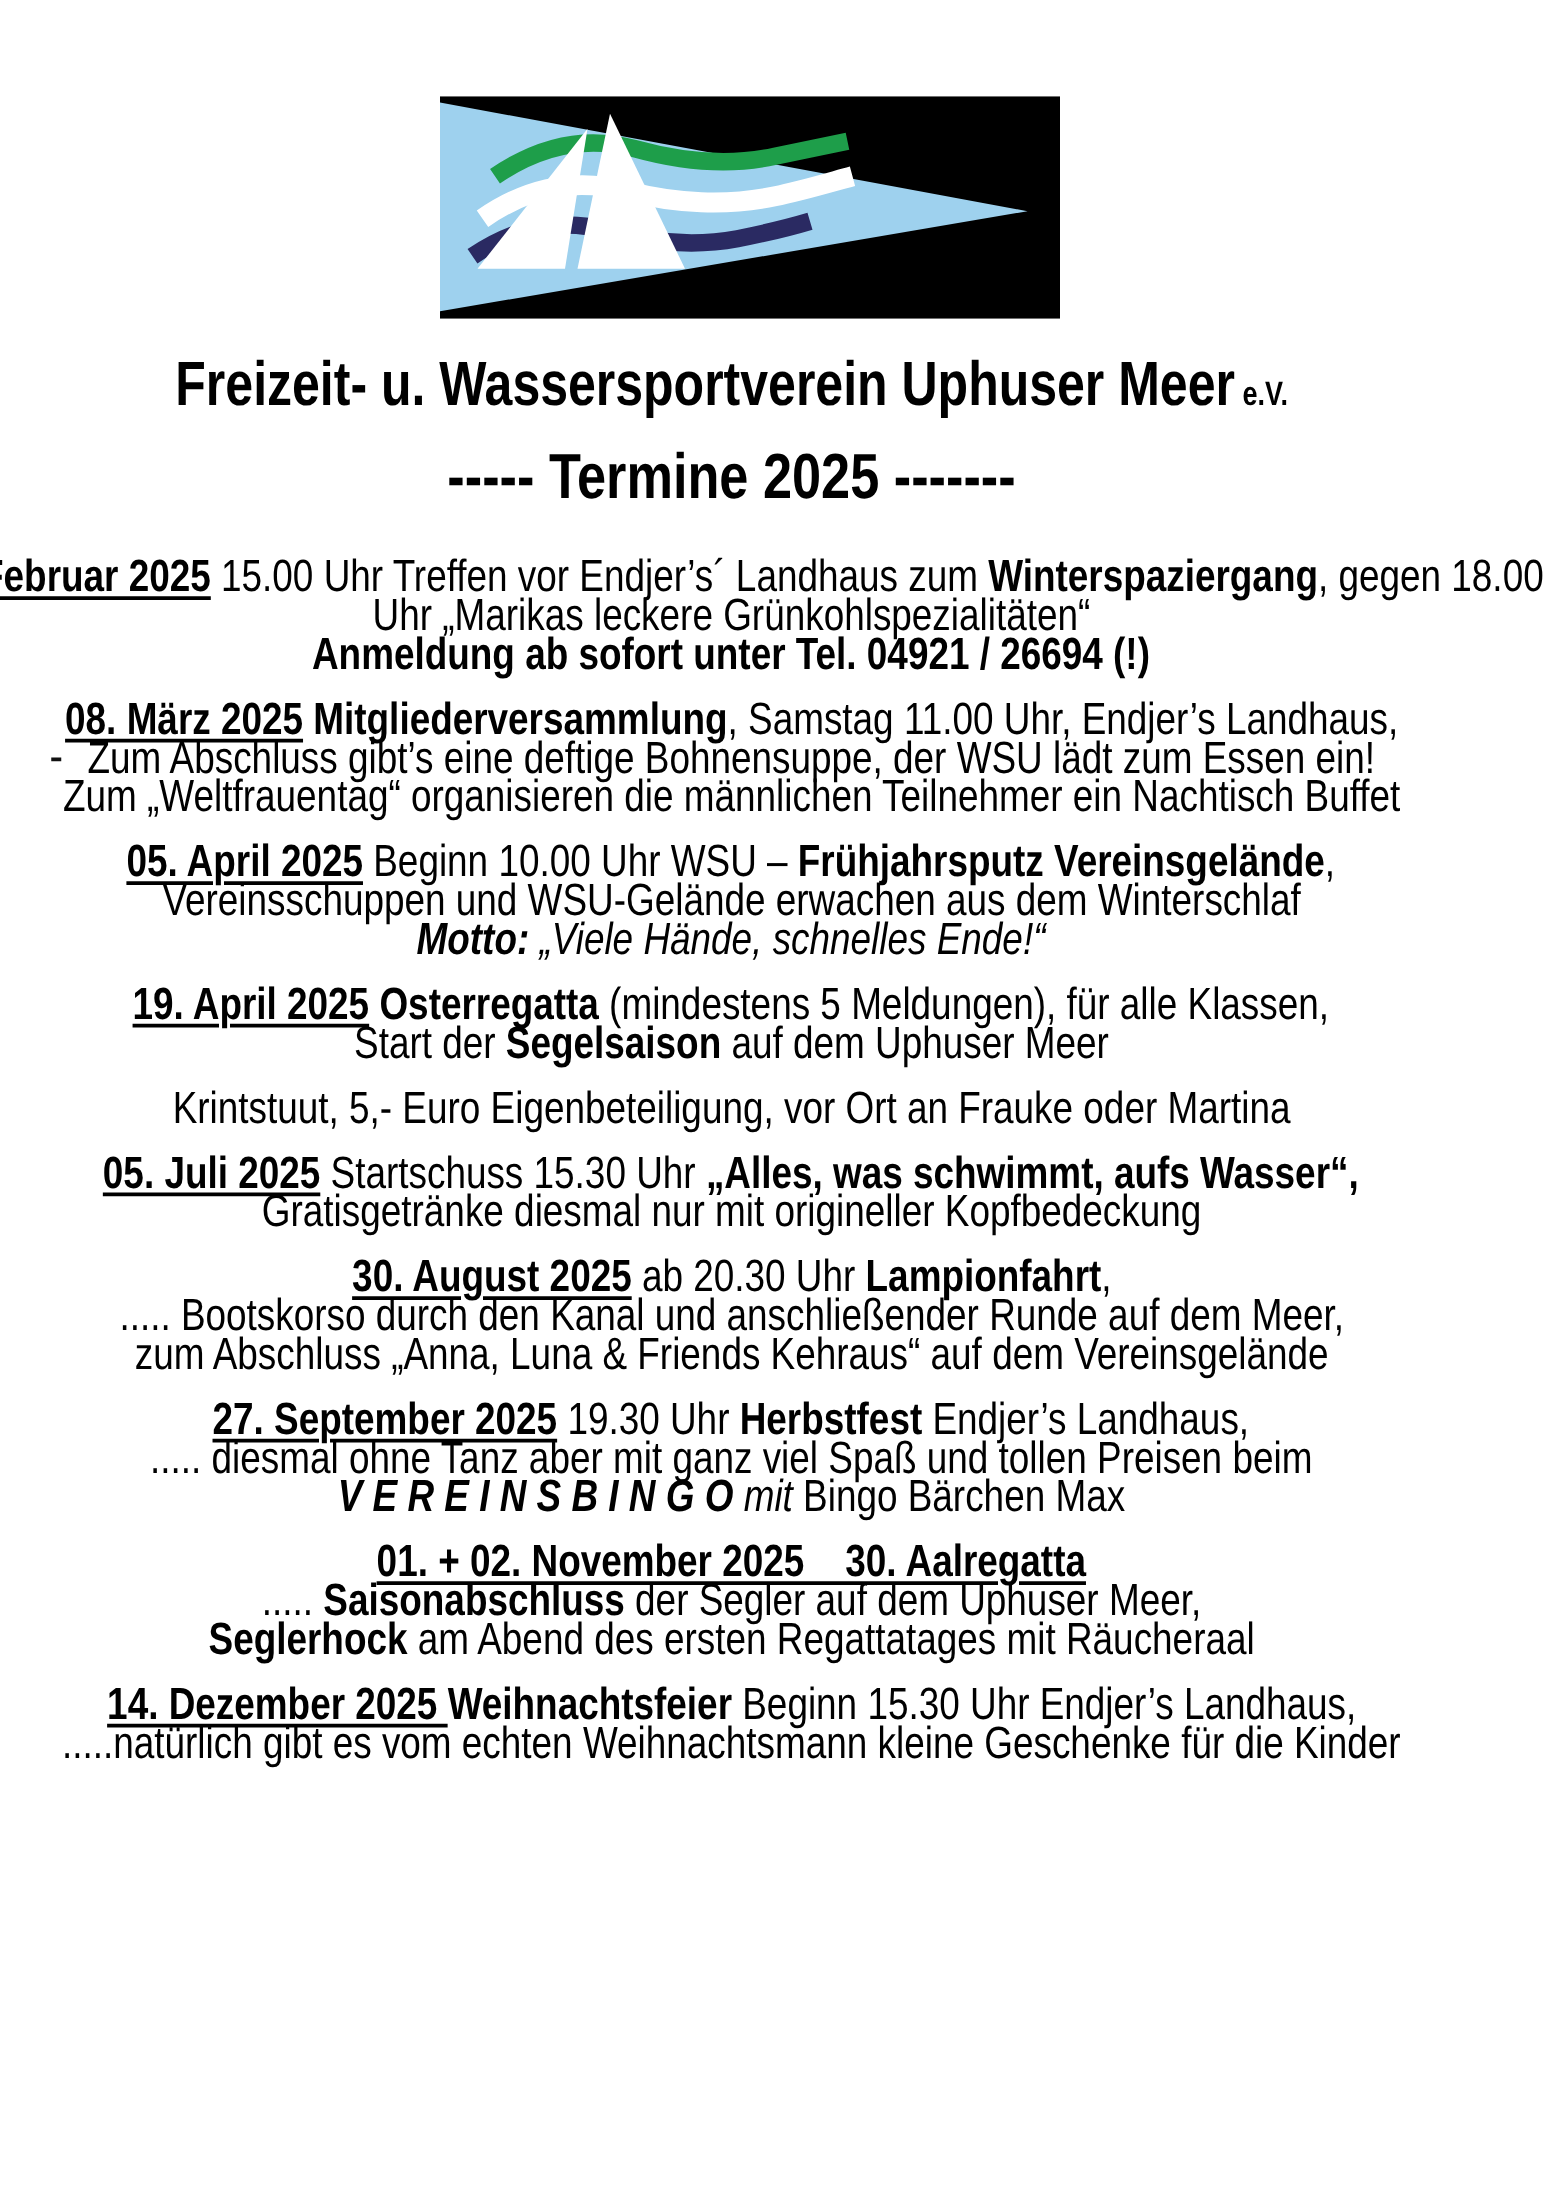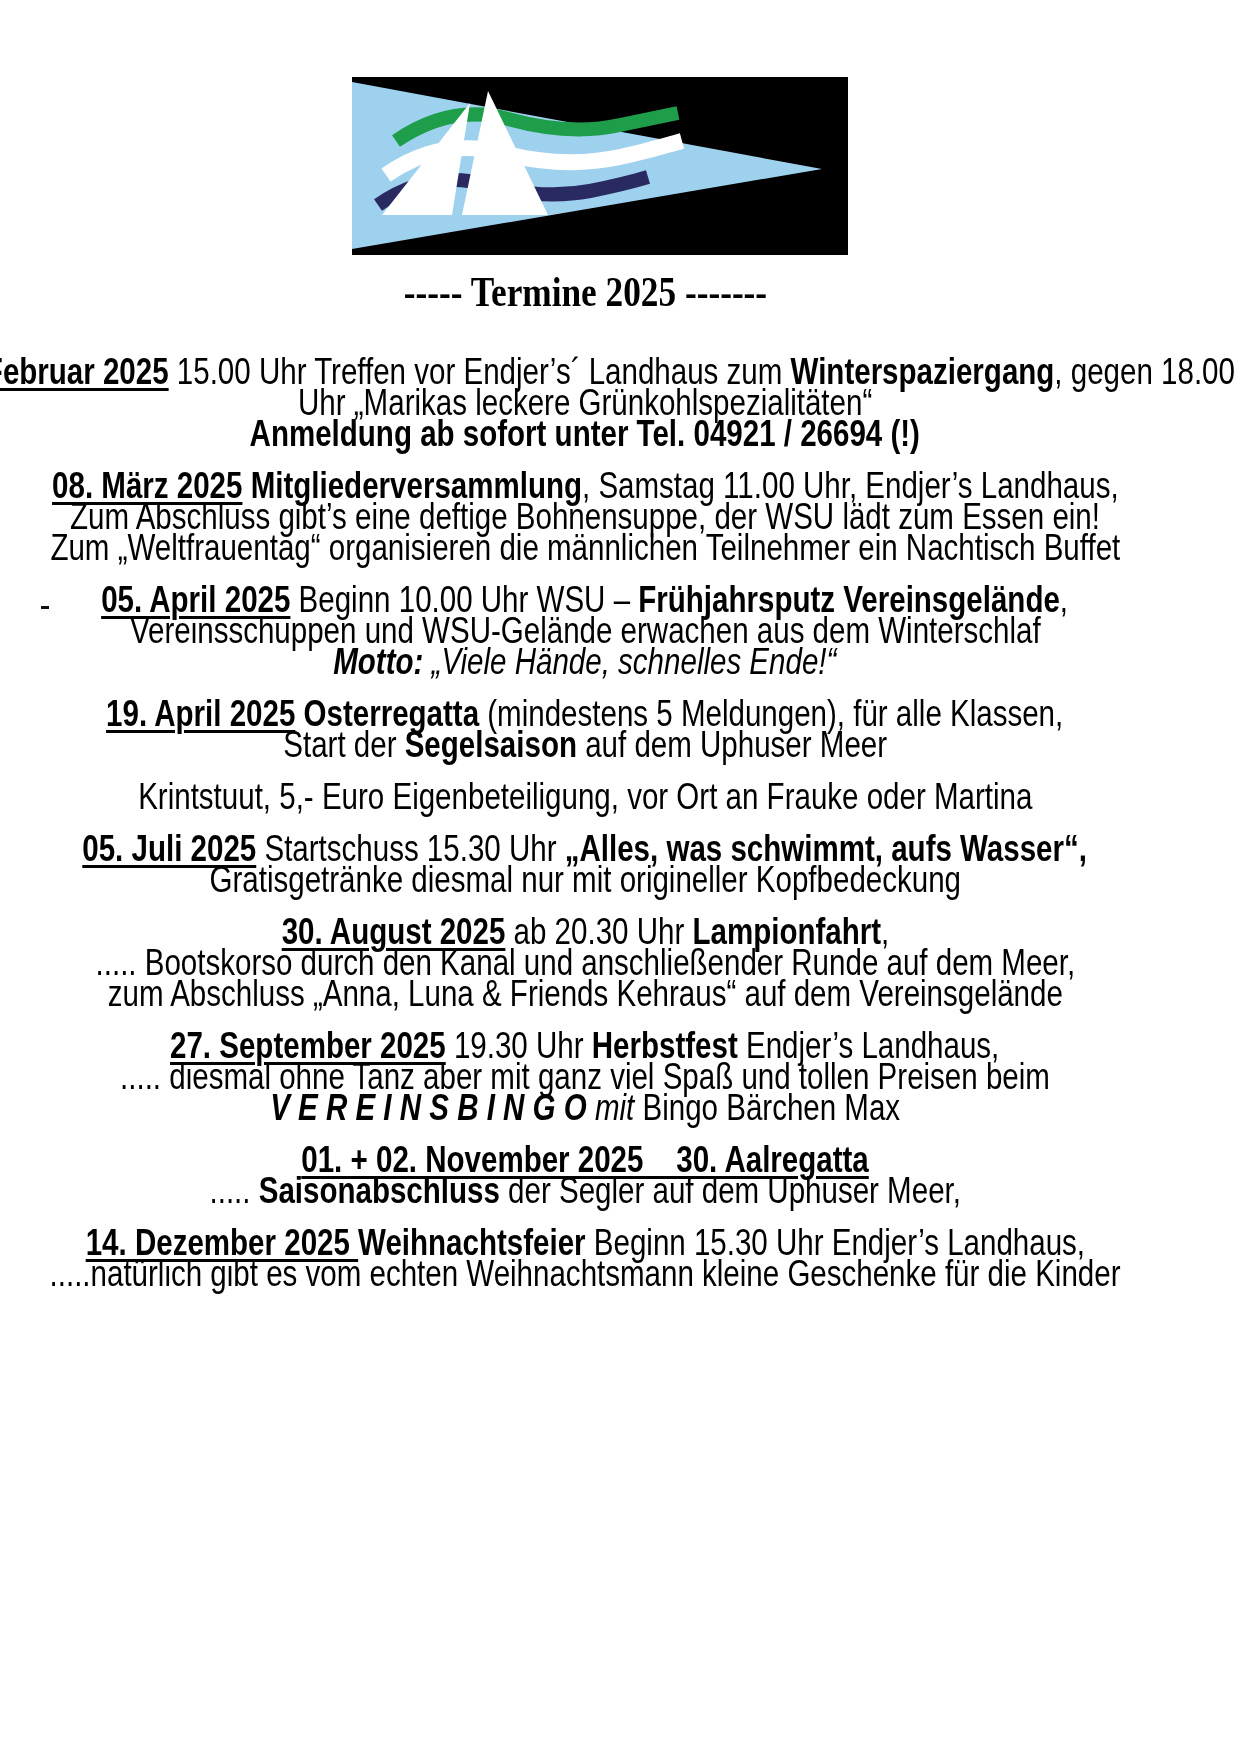--- a/index.html
+++ b/index.html
@@ -9,21 +9,21 @@
   }
   .content{position:absolute;left:40px;top:0;width:1090px;padding-top:77px;}
   .logo-wrap{width:496px;height:178px;margin-left:312px;}
   .logo-wrap svg{display:block;}
   
   .line{display:flex;justify-content:center;line-height:31px;font-size:36px;}
   .line>.cond{display:inline-block;white-space:nowrap;transform:scaleX(0.82);transform-origin:center;}
   .title-line{margin-top:23px;line-height:58px;font-size:50px;font-weight:700;}
   .title-line>.cond{transform:scaleX(0.80);}
   .title-suffix{font-size:27px;font-weight:700;}
-  .subtitle-line{margin-top:11px;line-height:52px;font-size:43px;font-weight:700;font-family:Liberation Serif, serif;}
+  .subtitle-line{margin-top:11px;line-height:52px;font-size:51px;font-weight:700;}
   .subtitle-line>.cond{transform:scaleX(0.82);}
   .events{margin-top:38px;}
   .event{margin-bottom:21px;}
   .s-b{font-weight:700;}
   .s-i{font-style:italic;}
   .s-u{text-decoration:underline;text-decoration-thickness:3px;text-underline-offset:4px;}
   .stray-dash{position:absolute;left:41px;top:606px;width:8px;height:3px;background:#111;}
 </style>
 </head>
 <body>
@@ -35,20 +35,25 @@
       <rect x="0" y="0" width="496" height="178" fill="#000000"></rect>
       <polygon points="0,5 470,92 0,172" fill="#9ed1ee"></polygon>
       <path d="M44,64 C82,38 120,32 156,42 C192,52 232,56 268,48 C288,44 306,40 326,36" fill="none" stroke-width="14" stroke="#1e9e4a"></path>
       <path d="M34,98 C74,70 112,66 150,76 C188,86 230,88 268,80 C288,76 308,70 330,64" fill="none" stroke-width="16" stroke="#ffffff"></path>
       <path d="M26,128 C64,102 100,98 136,108 C172,118 206,120 238,114 C258,110 276,106 296,100" fill="none" stroke-width="14" stroke="#2a2a62"></path>
       <polygon points="30,138 118,26 100,138" fill="#ffffff"></polygon>
       <polygon points="110,138 136,14 196,138" fill="#ffffff"></polygon>
     </svg>
   </div>
 
+  <div class="line title-line">
+    <span class="cond">
+      <span>Freizeit-  u. Wassersportverein Uphuser Meer</span><span class="title-suffix">&nbsp;<span>e.V.</span></span>
+    </span>
+  </div>
 
   <div class="line subtitle-line">
     <span class="cond">----- Termine 2025 -------</span>
   </div>
 
   <div class="events">
       <div class="event">
         <div class="line">
           <span class="cond"><span class="s-b s-u">08. Februar 2025</span><span> 15.00 Uhr Treffen vor Endjer’s´ Landhaus zum </span><span class="s-b">Winterspaziergang</span><span>, gegen 18.00</span></span>
         </div>
@@ -124,20 +129,23 @@
           <span class="cond"><span class="s-b s-i">V E R E I N S B I N G O </span><span class="s-i">mit</span><span> Bingo Bärchen Max</span></span>
         </div>
       </div>
       <div class="event">
         <div class="line">
           <span class="cond"><span class="s-b s-u">01. + 02. November 2025&nbsp;&nbsp;&nbsp; 30. Aalregatta</span></span>
         </div>
         <div class="line">
           <span class="cond"><span>..... </span><span class="s-b">Saisonabschluss</span><span> der Segler auf dem Uphuser Meer,</span></span>
         </div>
+        <div class="line">
+          <span class="cond"><span class="s-b">Seglerhock</span><span> am Abend des ersten Regattatages mit Räucheraal</span></span>
+        </div>
       </div>
       <div class="event">
         <div class="line">
           <span class="cond"><span class="s-b s-u">14. Dezember 2025 </span><span class="s-b">Weihnachtsfeier</span><span> Beginn 15.30 Uhr Endjer’s Landhaus,</span></span>
         </div>
         <div class="line">
           <span class="cond"><span>.....natürlich gibt es vom echten Weihnachtsmann kleine Geschenke für die Kinder</span></span>
         </div>
       </div>
     </div>

